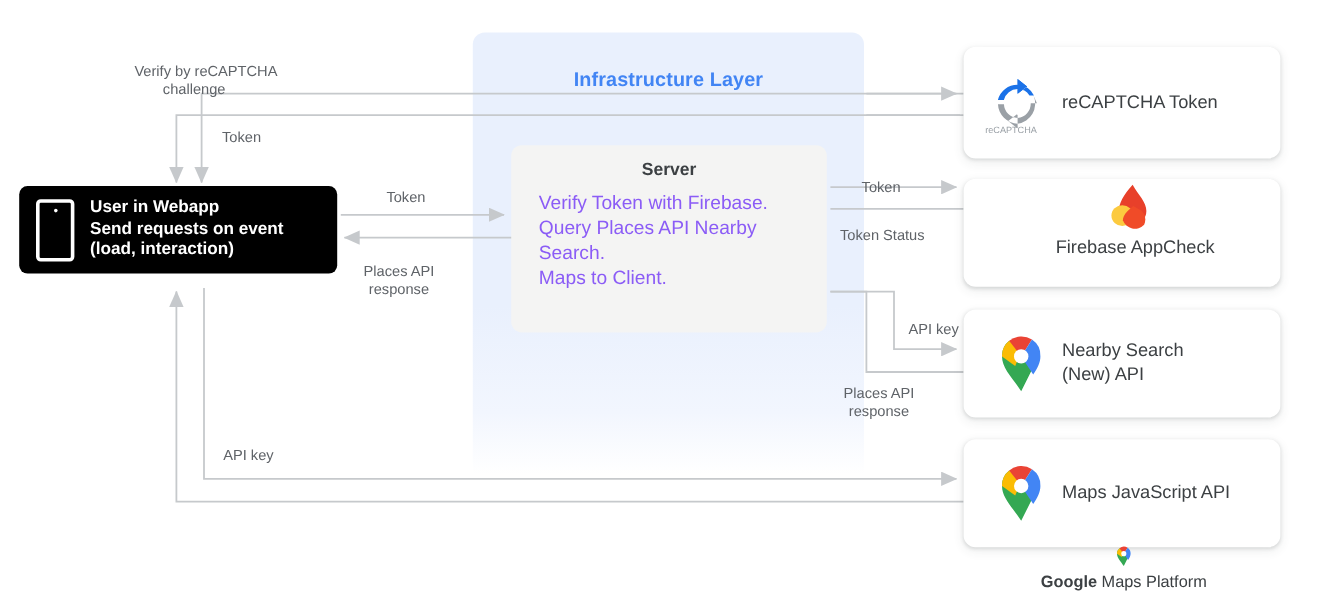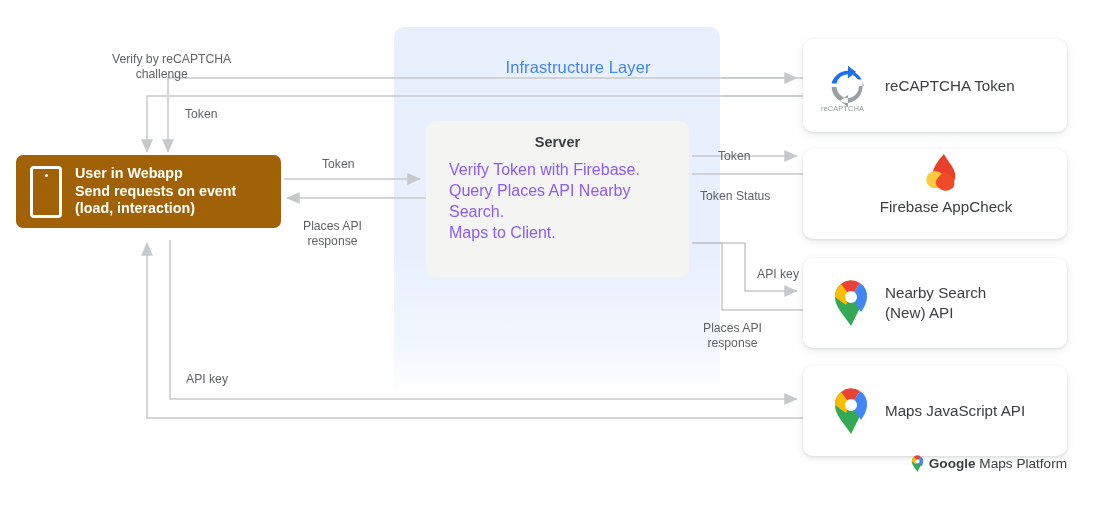--- a/index.html
+++ b/index.html
@@ -11,32 +11,31 @@
   #stage{position:absolute;left:0;top:0;width:1113px;height:505px;}
 
   
   .infra-panel{
     position:absolute;left:394px;top:27px;width:326px;height:368px;
     border-radius:10px 10px 0 0;
     background:linear-gradient(to bottom,#e9f0fd 0%,#e9f0fd 62%,#f2f6fe 86%,#ffffff 100%);
   }
   .infra-title{
     position:absolute;left:394px;top:58px;width:326px;
-    text-align:center;font-size:16.5px;font-weight:normal;color:#4285f4;
+    text-align:center;font-size:16.5px;font-weight:bold;color:#4285f4;
     letter-spacing:.1px;
-    padding-left:21px;
   }
 
   
   #wires{position:absolute;left:0;top:0;width:1113px;height:505px;}
 
   
   .user-box{
     position:absolute;left:16px;top:155px;width:265px;height:73px;
-    background:#a16207;border-radius:7px;
+    background:#000000;border-radius:7px;
     display:flex;align-items:center;gap:13px;padding:0 14px;
     box-sizing:border-box;
   }
   .phone-ico{width:26px;height:46px;border:3px solid #fff;border-radius:4px;
     position:relative;flex:0 0 auto;}
   .phone-ico::after{content:"";position:absolute;left:50%;top:5px;margin-left:-1.5px;
     width:3px;height:3px;border-radius:50%;background:#fff;}
   .user-lines{color:#fff;font-size:14.3px;font-weight:bold;line-height:17.5px;}
 
   
@@ -58,21 +57,21 @@
   .logo-wrap{position:relative;width:44px;height:48px;flex:0 0 auto;margin-right:16px;
     display:flex;align-items:center;justify-content:flex-end;}
   .recaptcha-sub{position:absolute;left:-4px;bottom:-3px;font-size:7.6px;color:#9aa0a6;
     font-weight:normal;}
 
   
   .wlabel{position:absolute;font-size:12.2px;color:#5f6368;line-height:15px;white-space:pre;}
 
   
   .footer{position:absolute;left:806px;top:455px;width:261px;display:flex;
-    align-items:center;justify-content:flex-end;gap:5px;}
+    align-items:center;justify-content:flex-end;gap:5px;flex-direction:column;}
   .footer-txt{font-size:13.6px;color:#3c4043;}
   .footer-txt b{font-weight:bold;}
 </style>
 </head>
 <body>
 
 <div id="stage">
 
   <div class="infra-panel"></div>
   <div class="infra-title">Infrastructure Layer</div>

